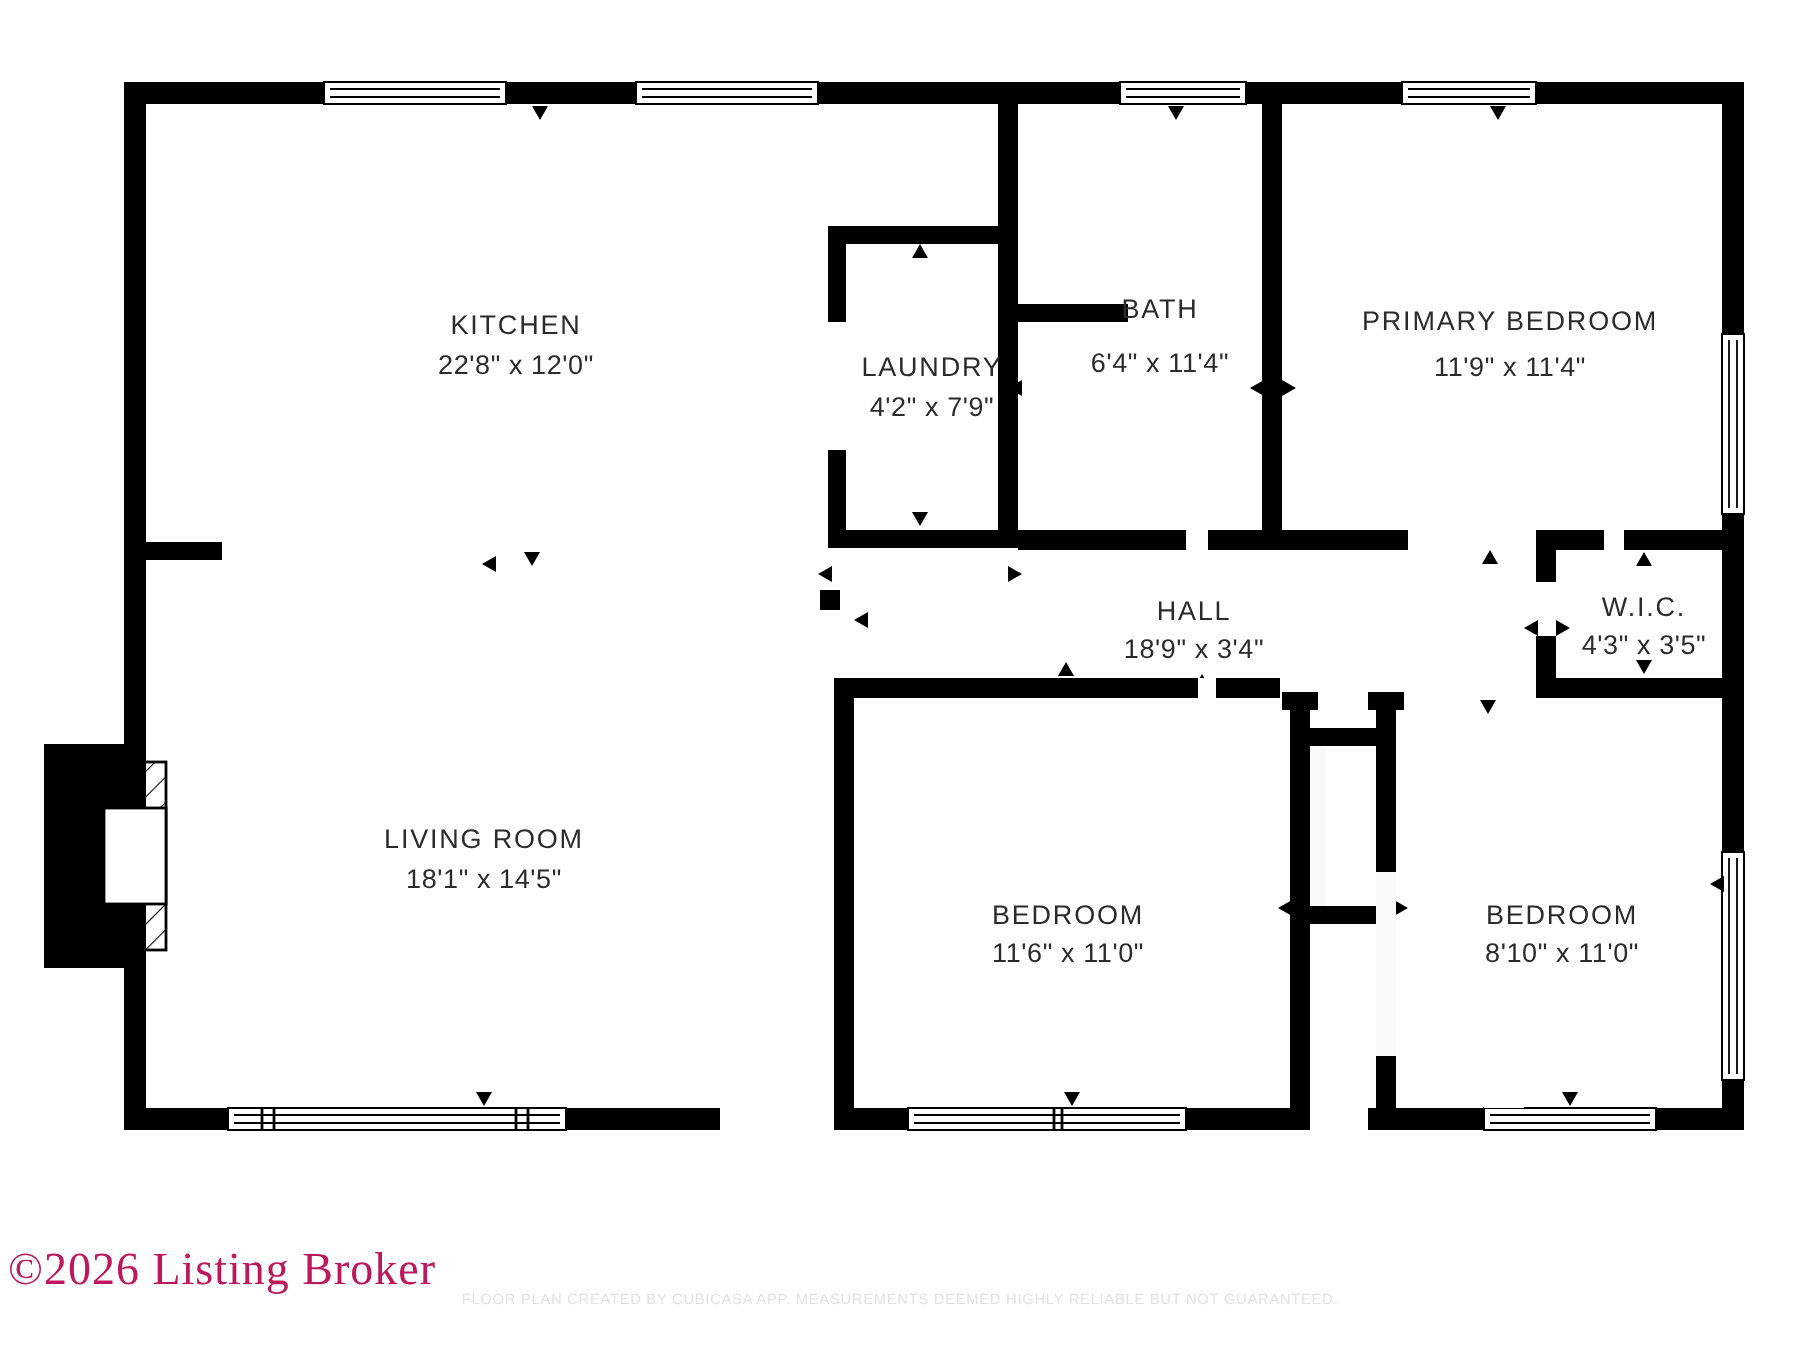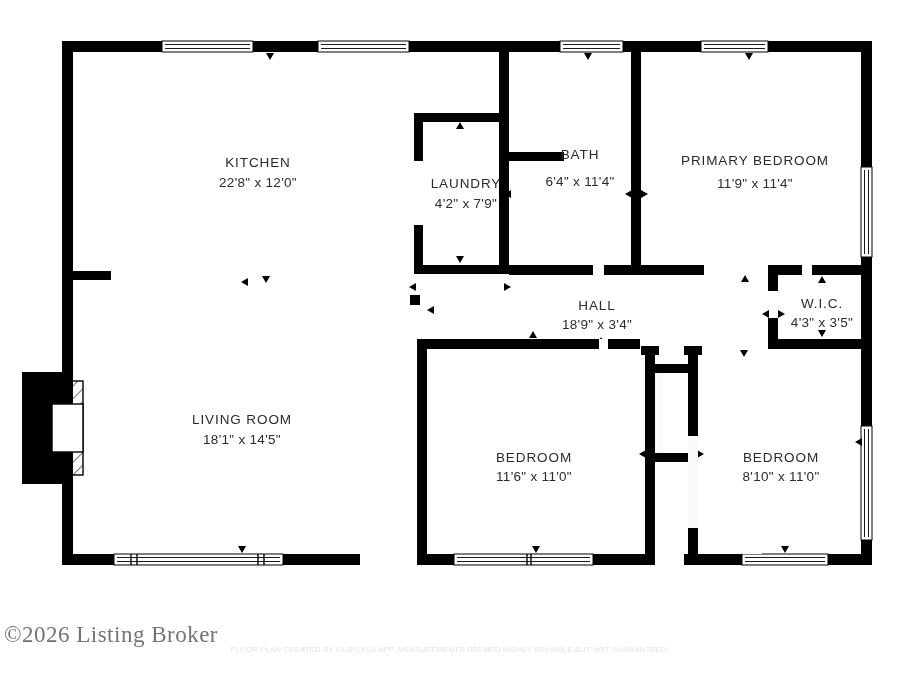--- a/index.html
+++ b/index.html
@@ -39,21 +39,21 @@
     letter-spacing: 0.3px;
     fill: #2b2b2b;
     text-anchor: middle;
   }
   .watermark {
     position: absolute;
     left: 4px;
     top: 622px;
     font-family: "Liberation Serif", serif;
     font-size: 23px;
-    color: #737373;
+    color: #be185d;
     letter-spacing: 0.5px;
     white-space: nowrap;
     user-select: none;
   }
   .credit {
     position: absolute;
     left: 0;
     top: 645px;
     width: 900px;
     text-align: center;

